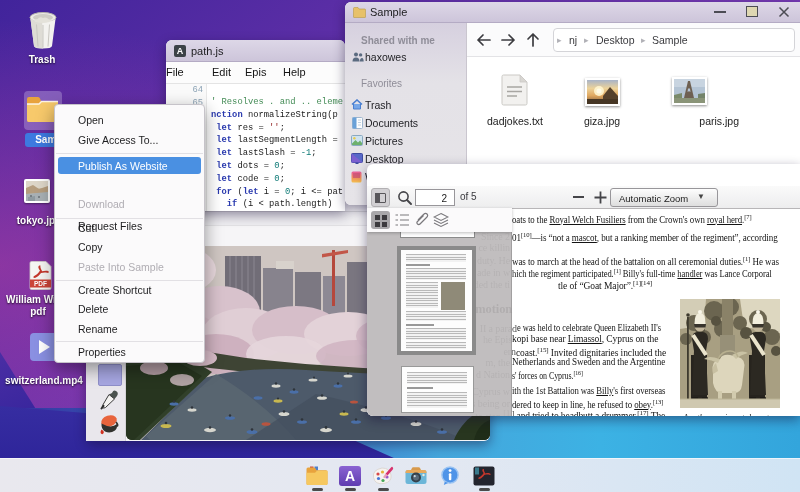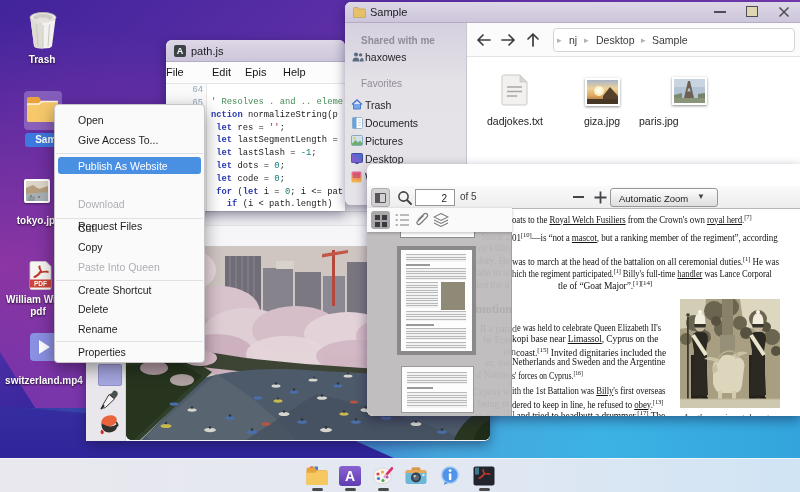--- a/index.html
+++ b/index.html
@@ -420,21 +420,21 @@
         <svg width="31" height="24" style="position:absolute;left:2px;top:2px;" viewBox="0 0 31 24">
           <rect width="31" height="24" fill="#b4c4d4"></rect>
           <rect y="0" width="31" height="8" fill="#c8d4e0"></rect>
           <path d="M14 2 L16 2 L20 19 L10 19 Z" fill="#6e6052"></path>
           <path d="M13.5 13 Q15 11.5 16.5 13 L16 9.5 L14 9.5 Z" fill="#b4c4d4"></path>
           <path d="M0 19 L31 19 L31 24 L0 24 Z" fill="#8a9478"></path>
           <path d="M0 16 L8 14 L8 19 L0 19 Z" fill="#7a8a6a"></path>
           <path d="M24 15 L31 14 L31 19 L24 19 Z" fill="#74846a"></path>
         </svg>
       </div>
-      <div class="abs" style="left:172px;top:58px;width:100px;text-align:left;font-size:10.5px;color:#222;">paris.jpg</div>
+      <div class="abs" style="left:172px;top:58px;width:100px;text-align:right;font-size:10.5px;color:#222;">paris.jpg</div>
     </div>
   </div>
 
   <div class="win" id="pdf" style="border-radius:6px 0 0 6px;overflow:hidden;">
 
 
     <div class="abs" style="left:0;top:22px;width:433px;height:23px;background:linear-gradient(#fafafa,#ededee);border-bottom:1px solid #b8b6b8;">
       <div class="abs" style="left:4px;top:2px;width:19px;height:19px;background:#d2d0d3;border:1px solid #b2b0b3;border-radius:3px;">
         <div class="abs" style="left:3px;top:3.5px;width:11px;height:10px;border:1.2px solid #58565a;border-radius:1px;"></div>
         <div class="abs" style="left:3px;top:3.5px;width:4.5px;height:10px;background:#58565a;"></div>
@@ -597,21 +597,21 @@
     <div class="mi" style="top:9px;">Open</div>
     <div class="mi" style="top:29px;">Give Access To...</div>
     <div class="msep" style="top:48px;"></div>
     <div class="abs" style="left:3px;right:3px;top:52px;height:17px;background:#4a90e2;border-radius:3px;"></div>
     <div class="mi" style="top:55px;color:#fff;">Publish As Website</div>
     <div class="mi" style="top:75px;margin-top:40px;">Request Files</div>
     <div class="mi dis" style="top:93px;">Download</div>
     <div class="msep" style="top:113px;"></div>
     <div class="mi" style="top:117px;">Cut</div>
     <div class="mi" style="top:136px;">Copy</div>
-    <div class="mi dis" style="top:156px;">Paste Into Queen</div>
+    <div class="mi dis" style="top:156px;">Paste Into Sample</div>
     <div class="msep" style="top:175px;"></div>
     <div class="mi" style="top:179px;">Create Shortcut</div>
     <div class="mi" style="top:198px;">Delete</div>
     <div class="mi" style="top:218px;">Rename</div>
     <div class="msep" style="top:236px;"></div>
     <div class="mi" style="top:241px;">Properties</div>
   </div>
 
   <div class="abs" id="taskbar">
 

